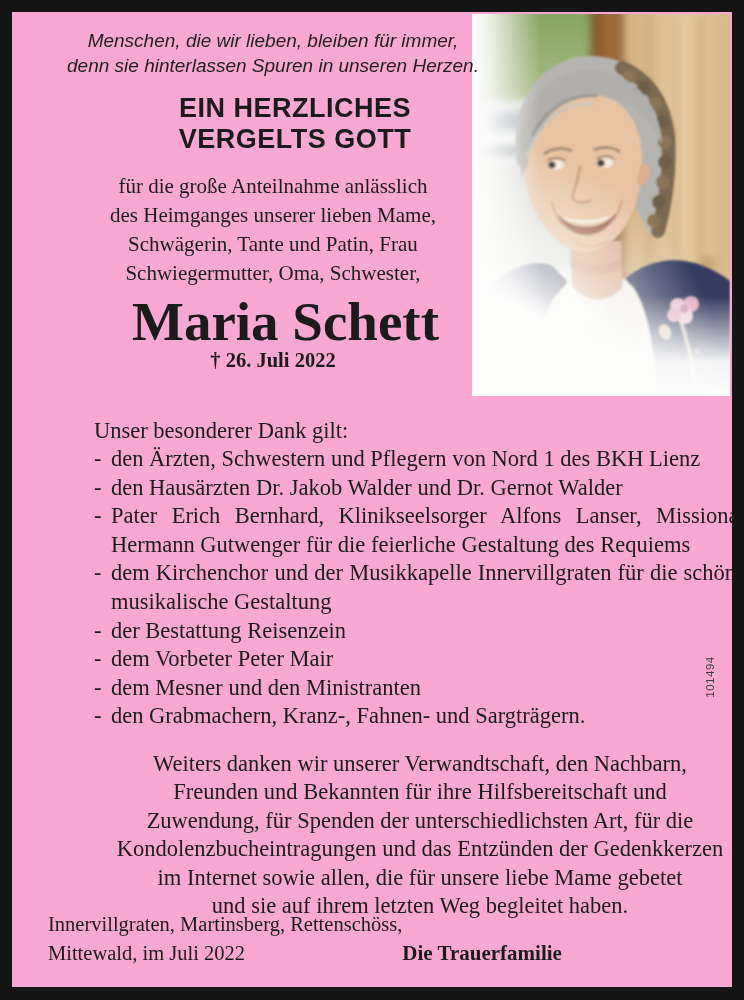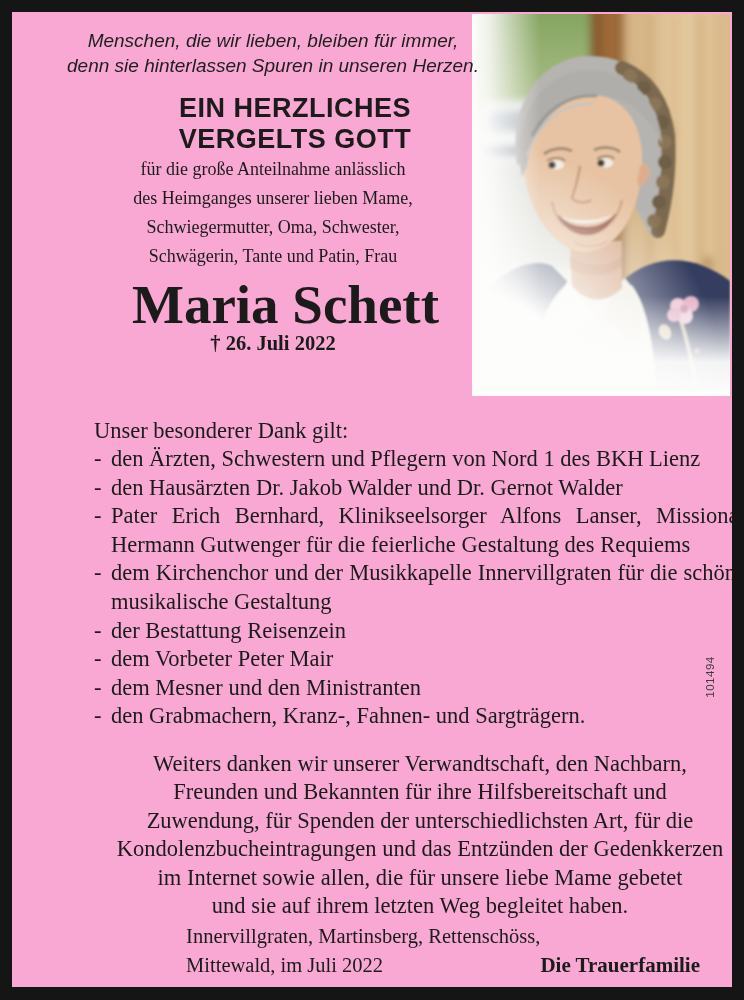--- a/index.html
+++ b/index.html
@@ -12,37 +12,37 @@
   .photo::after{content:"";position:absolute;inset:0;
     background:
       radial-gradient(circle at 0% 100%, #fdfdfc 0 22%, rgba(253,253,252,0) 55%),
       linear-gradient(90deg, #fdfdfc 0, rgba(253,253,252,.85) 18px, rgba(253,253,252,0) 68px),
       linear-gradient(0deg, #fdfdfc 0, rgba(253,253,252,.95) 34px, rgba(253,253,252,0) 100px);}
 
   
   .top-col{position:absolute;left:0;top:0;width:522px;text-align:center;}
   .quote{margin-top:16px;font-family:"Liberation Sans",sans-serif;font-style:italic;font-size:19px;line-height:25px;color:#1e1e1e;}
   .heading{margin-top:15px;font-family:"Liberation Sans",sans-serif;font-weight:bold;font-size:27px;line-height:31px;letter-spacing:.5px;padding-left:44px;}
-  .intro{font-size:18px;line-height:29px;}
+  .intro{margin-top:17px;font-size:21px;line-height:29px;}
   .name{margin:8px 0 0;font-size:55px;line-height:52px;font-weight:bold;padding-left:25px;}
   .sub{font-size:20.5px;line-height:24px;font-weight:bold;}
   .dates{font-size:20.5px;line-height:24px;font-weight:bold;display:flex;justify-content:center;gap:32px;}
 
   
   .thanks{position:absolute;left:0;top:404px;width:720px;padding:0 32px 0 36px;box-sizing:border-box;margin-left:46px;}
   .thanks-heading{font-size:22.5px;line-height:29px;}
   .thanks-item{display:flex;font-size:22.5px;line-height:28.6px;}
   .thanks-item .dash{width:17px;flex:none;}
   .thanks-item .item-text{flex:1;text-align:justify;}
   .thanks-item:last-child .item-text{text-align:left;}
 
   .closing{margin-top:19px;text-align:center;font-size:22.5px;line-height:28.5px;}
 
   
-  .footer{position:absolute;left:36px;right:32px;bottom:7px;display:flex;justify-content:flex-end;align-items:flex-end;}
+  .footer{position:absolute;left:36px;right:32px;bottom:19px;display:flex;justify-content:flex-start;align-items:flex-end;}
   .places{font-size:20.5px;line-height:29px;text-align:left;}
   .signature{font-size:21px;line-height:29px;font-weight:bold;white-space:nowrap;}
 
   
   .print-code{position:absolute;left:669px;top:658px;width:60px;height:14px;text-align:center;
     transform:rotate(-90deg);font-family:"Liberation Sans",sans-serif;font-size:11.5px;
     letter-spacing:.5px;color:#3c3c3c;}
 </style>
 </head>
 <body>
@@ -160,22 +160,22 @@
         </div>
       <div class="heading">
 
       <div>EIN HERZLICHES</div>
           <div>VERGELTS GOTT</div>
         </div>
       <div class="intro">
 
       <div>für die große Anteilnahme anlässlich</div>
           <div>des Heimganges unserer lieben Mame,</div>
+          <div>Schwägerin, Tante und Patin, Frau</div>
           <div>Schwiegermutter, Oma, Schwester,</div>
-          <div>Schwägerin, Tante und Patin, Frau</div>
         </div>
       <h1 class="name">Maria Schett</h1>
       <div class="dates">
         <span>† 26. Juli 2022</span>
       </div>
     </div>
 
     <div class="thanks">
       <div class="thanks-heading">Unser besonderer Dank gilt:</div>
       <div class="thanks-list">

